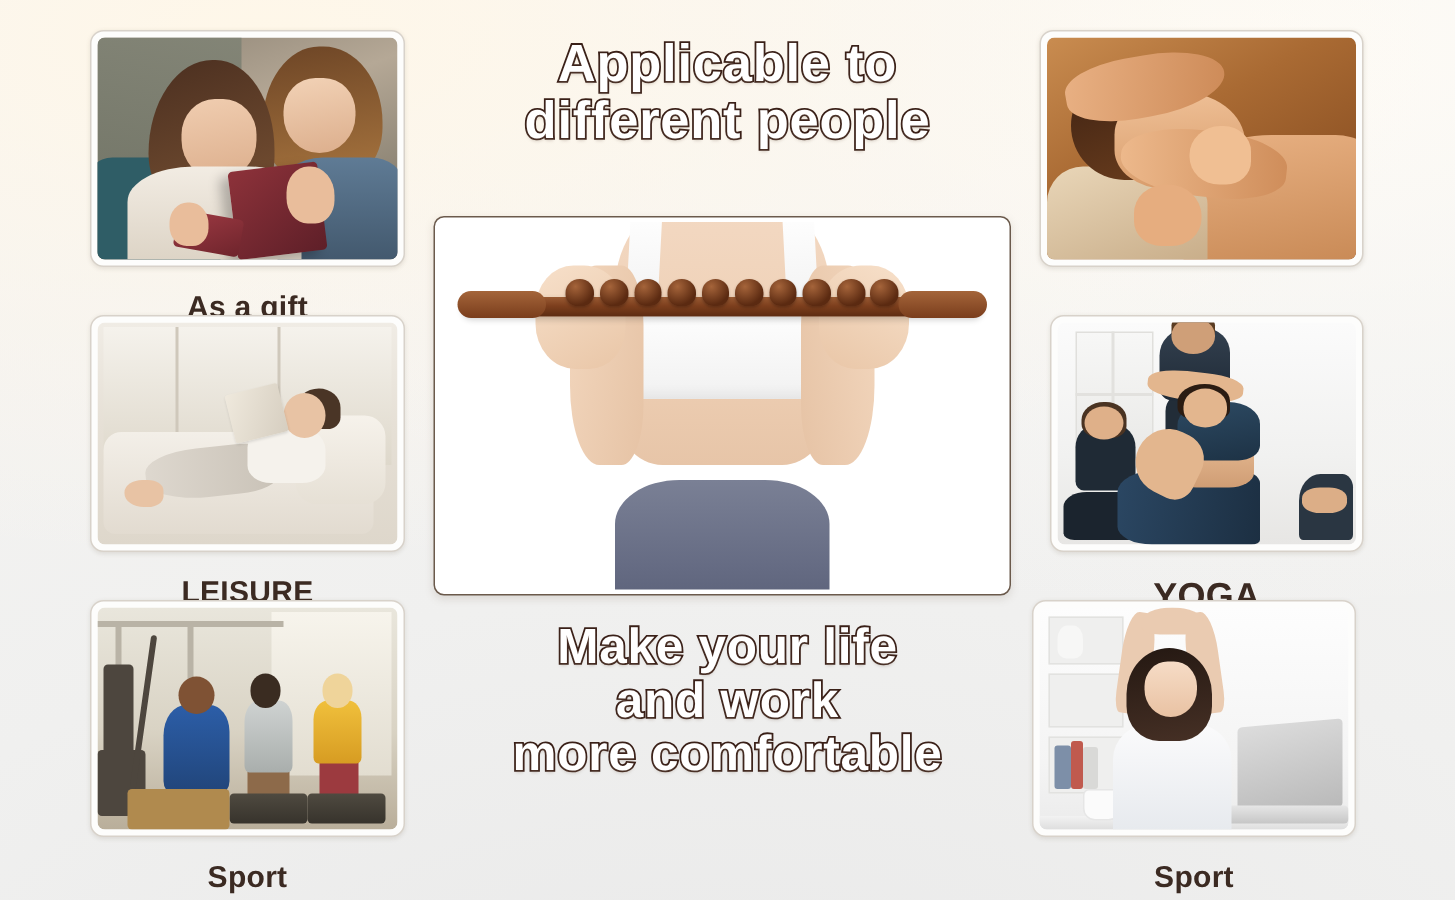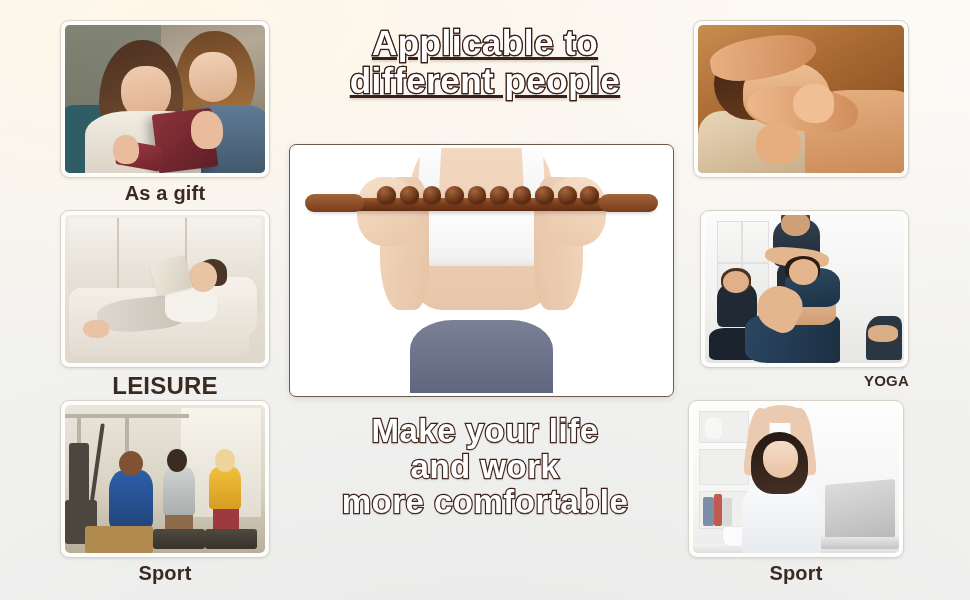--- a/index.html
+++ b/index.html
@@ -34,20 +34,21 @@
     position:relative;
     box-sizing:border-box;
   }
   .caption{
     position:absolute;
     text-align:center;
     color:#3b2a22;
     font-weight:700;
     letter-spacing:.2px;
     white-space:nowrap;
+    margin-top:12px;
   }
 
   
   #center-panel{
     position:absolute;
     left:289px;top:144px;width:385px;height:253px;
     background:#ffffff;
     border:1px solid #6b5a4c;
     border-radius:7px;
     box-sizing:border-box;
@@ -69,21 +70,20 @@
     color:#ffffff;
     line-height:1.08;
     letter-spacing:.5px;
     -webkit-text-stroke:2.4px #3a2018;
     paint-order:stroke fill;
     text-shadow:0 2px 2px rgba(130,110,95,.25);
   }
   #title{
     left:300px;top:24px;width:370px;
     font-size:35px;
-    text-decoration:underline;
   }
   #tagline{
     left:290px;top:413px;width:390px;
     font-size:33px;
   }
 
   
   .scene{position:absolute;inset:0;}
 
   
@@ -242,21 +242,21 @@
         <div class="lei-back"></div>
         <div class="lei-legs"></div>
         <div class="lei-feet"></div>
         <div class="lei-torso"></div>
         <div class="lei-hair"></div>
         <div class="lei-head"></div>
         <div class="lei-book"></div>
       </div>
     </div>
   </div>
-  <div class="caption" style="left:60px;top:372px;width:210px;font-size:24px;">LEISURE</div>
+  <div class="caption" style="left:60px;top:372px;width:210px;font-size:20px;">LEISURE</div>
 
   <div class="thumb" style="left:60px;top:400px;width:210px;height:158px;">
     <div class="pic">
       <div class="scene">
         <div class="gym-bg"></div>
         <div class="gym-win"></div>
         <div class="gym-frame" style="left:0;top:6%;width:62%;height:4px;"></div>
         <div class="gym-frame" style="left:6%;top:6%;width:4px;height:56%;"></div>
         <div class="gym-frame" style="left:30%;top:6%;width:4px;height:40%;"></div>
         <div class="gym-dark" style="left:2%;top:26%;width:10%;height:42%;"></div>
@@ -314,21 +314,21 @@
         <div class="y-stand-arm"></div>
         <div class="y-main-legs"></div>
         <div class="y-main-skin"></div>
         <div class="y-main-torso"></div>
         <div class="y-main-armup"></div>
         <div class="y-main-hair"></div>
         <div class="y-main-head"></div>
       </div>
     </div>
   </div>
-  <div class="caption" style="left:700px;top:372px;width:209px;font-size:15px;text-align:right;">YOGA</div>
+  <div class="caption" style="left:700px;top:372px;width:209px;font-size:24px;">YOGA</div>
 
   <div class="thumb" style="left:688px;top:400px;width:216px;height:158px;">
     <div class="pic">
       <div class="scene">
         <div class="work-bg"></div>
         <div class="shelf" style="top:4%;width:24%;height:22%;"></div>
         <div class="shelf" style="top:30%;width:24%;height:24%;"></div>
         <div class="shelf" style="top:58%;width:24%;height:26%;"></div>
         <div class="shelf-item" style="left:6%;top:8%;width:8%;height:15%;background:#f7f7f6;border-radius:40% 40% 6px 6px;"></div>
         <div class="shelf-item" style="left:5%;top:62%;width:5%;height:20%;background:#7d8fa8;"></div>

